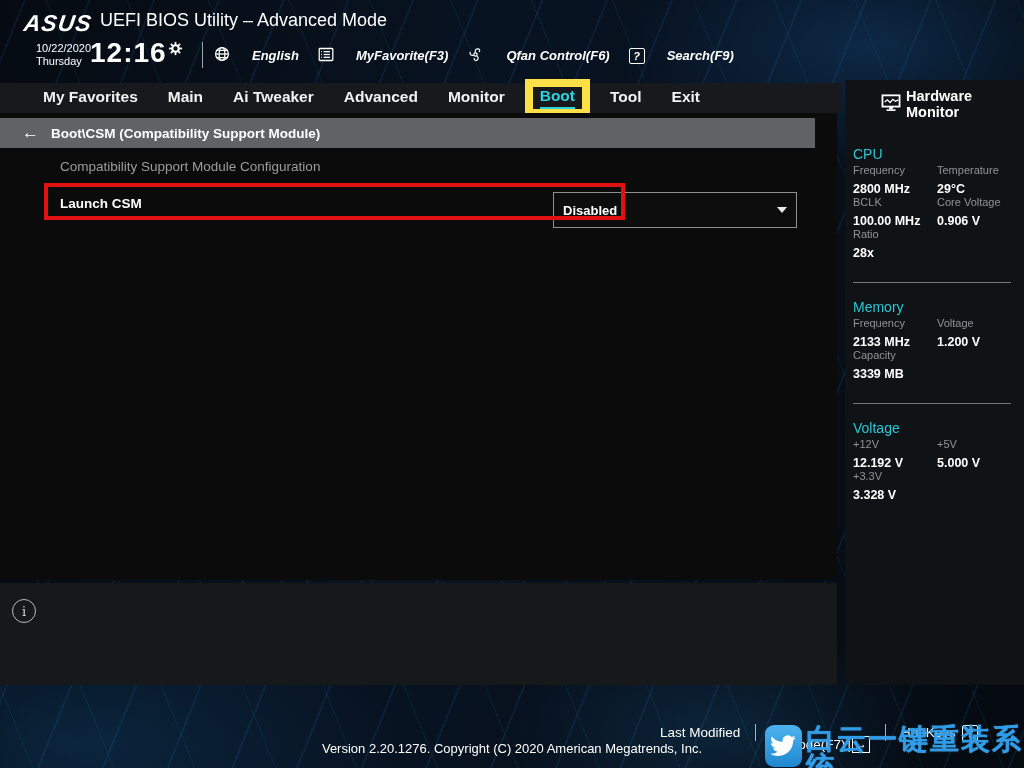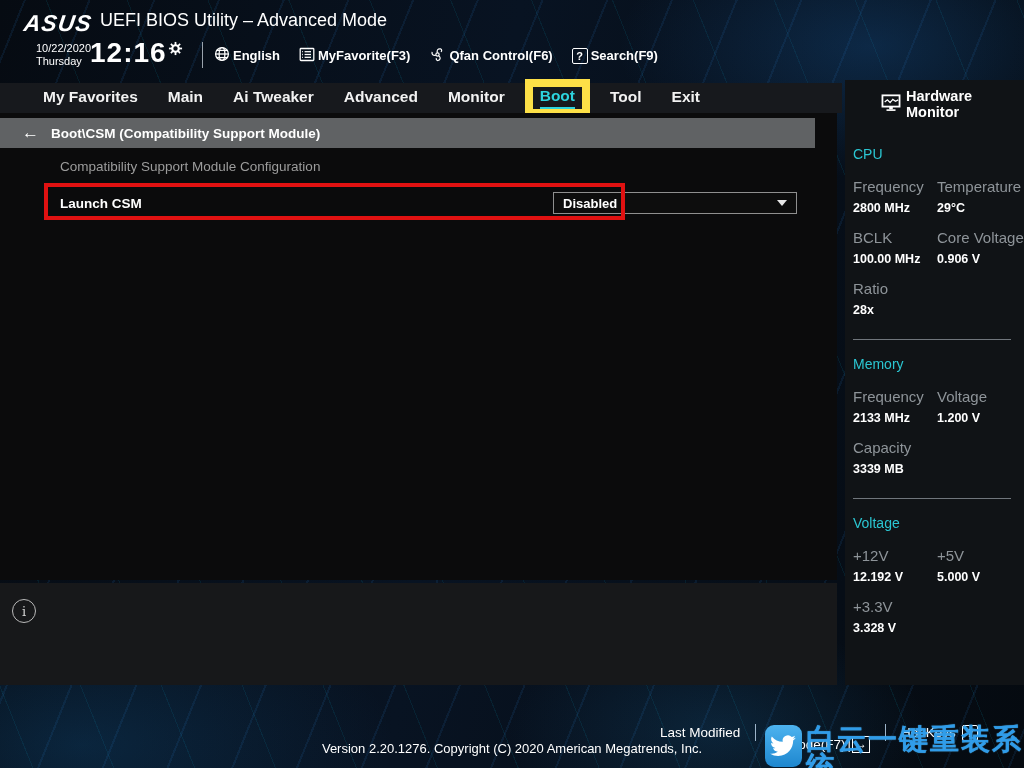--- a/index.html
+++ b/index.html
@@ -20,60 +20,60 @@
   
   .topbar { position:absolute; left:0; top:0; width:1024px; height:80px; }
   .logo { position:absolute; left:24px; top:10px; font-size:23px; font-weight:bold; font-style:italic;
           letter-spacing:1px; transform:skewX(-8deg); }
   .app-title { position:absolute; left:100px; top:10px; font-size:18px; }
   .date-block { position:absolute; left:36px; top:42px; font-size:11px; line-height:13px; }
   .time { position:absolute; left:90px; top:37px; font-size:28px; font-weight:600; letter-spacing:1px; }
   .gear { position:absolute; left:168px; top:41px; }
   .hdr-vdiv { position:absolute; left:202px; top:42px; width:1px; height:26px; background:#9aa3ad; }
   .hdr-toolbar { position:absolute; left:214px; top:46px; display:flex; gap:19px; align-items:center; }
-  .tool-item { display:flex; align-items:center; gap:3px; font-size:13px; font-weight:600; }
+  .tool-item { display:flex; align-items:center; gap:22px; font-size:13px; font-weight:600;font-style:italic; }
   .qbox { display:inline-flex; width:16px; height:16px; border:1.5px solid #fff; border-radius:2px;
           align-items:center; justify-content:center; font-size:11px; font-weight:bold; }
 
   
   .menubar { position:absolute; left:0; top:83px; width:842px; height:30px; background:#17191d;
              display:flex; align-items:center; padding-left:28px; }
   .tab { font-size:15.5px; font-weight:600; padding:3px 15px; color:#f2f2f2; }
   .tab-inner { display:inline-block; padding-bottom:2px; }
   .tab.active { color:#2dd3de; border:8px solid #fde047; padding:0 7px; margin:0 5px; }
   .tab.active .tab-inner { border-bottom:2px solid #2dd3de; }
 
   
   .content { position:absolute; left:0; top:113px; width:837px; height:467px; background:#0b0b0c; }
   .breadcrumb { position:absolute; left:0; top:5px; width:815px; height:30px; background:#606264;
                 display:flex; align-items:center; font-size:13.5px; font-weight:600; }
   .back-arrow { margin:0 12px 0 22px; font-size:17px; }
   .section-title { position:absolute; left:60px; top:46px; font-size:13.5px; color:#9c9c9c; }
   .setting-row { position:absolute; left:0; top:72px; width:837px; height:36px; display:flex; align-items:center; }
   .setting-label { position:absolute; left:60px; font-size:13.5px; font-weight:600; }
-  .dropdown { position:absolute; left:553px; top:7px; width:244px; height:22px; background:#0d0d0d;
+  .dropdown { position:absolute; left:553px; top:7px; width:244px; height:36px; background:#0d0d0d;
               border:1px solid #8f8f8f; display:flex; align-items:center; }
   .dropdown-value { margin-left:9px; font-size:13px; font-weight:600; }
   .caret { position:absolute; right:9px; width:0; height:0;
            border-left:5px solid transparent; border-right:5px solid transparent; border-top:6px solid #e8e8e8; }
   .red-row-box { position:absolute; left:44px; top:70px; width:581px; height:37px;
                  border:4px solid #e01111; pointer-events:none; z-index:5; }
 
   
   .desc-panel { position:absolute; left:0; top:583px; width:837px; height:102px; background:#17181a; }
   .info-circle { position:absolute; left:12px; top:16px; width:24px; height:24px; border:1.5px solid #b9b9b9;
                  border-radius:50%; display:flex; align-items:center; justify-content:center;
                  font-family:"DejaVu Serif", serif; font-size:13px; color:#d5d5d5; }
 
   
   .sidebar { position:absolute; left:845px; top:80px; width:179px; height:605px; background:#101316; padding:8px 0 0 8px; }
   .hm-header { display:flex; align-items:center; gap:5px; font-size:14.5px; font-weight:600;padding-left:28px; }
   .hm-section-name { color:#2bc6d2; font-size:14px; margin:0 0 2px 0; }
   .hm-grid { display:grid; grid-template-columns:84px auto; row-gap:0; }
-  .hm-label { font-size:15px; color:#8e9499; margin-top:14px; }
+  .hm-label { font-size:11px; color:#8e9499; }
   .hm-value { font-size:12.5px; font-weight:700; margin-top:6px; }
   .hm-divider { width:158px; height:1px; background:#70767c; }
 
   
   .footer-items { position:absolute; left:660px; top:712px; display:flex; align-items:center; gap:15px;
                   font-size:13.5px; z-index:3; }
   .f-vdiv { width:1px; height:17px; background:#9db4c9; }
   .ez-icon { display:inline-flex; align-items:center; font-size:13px; margin-left:2px; }
   .ez-arrow-box { border:1.5px solid #fff; padding:0 2px; margin-left:1px; font-size:12px; line-height:15px; }
   .version { position:absolute; left:0; top:741px; width:1024px; text-align:center; font-size:13px; z-index:2; }

